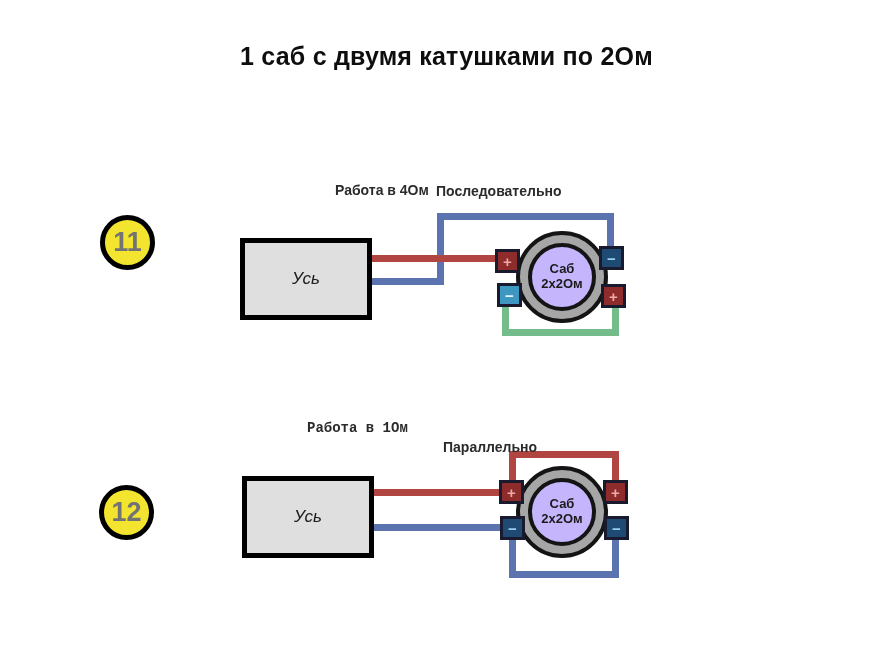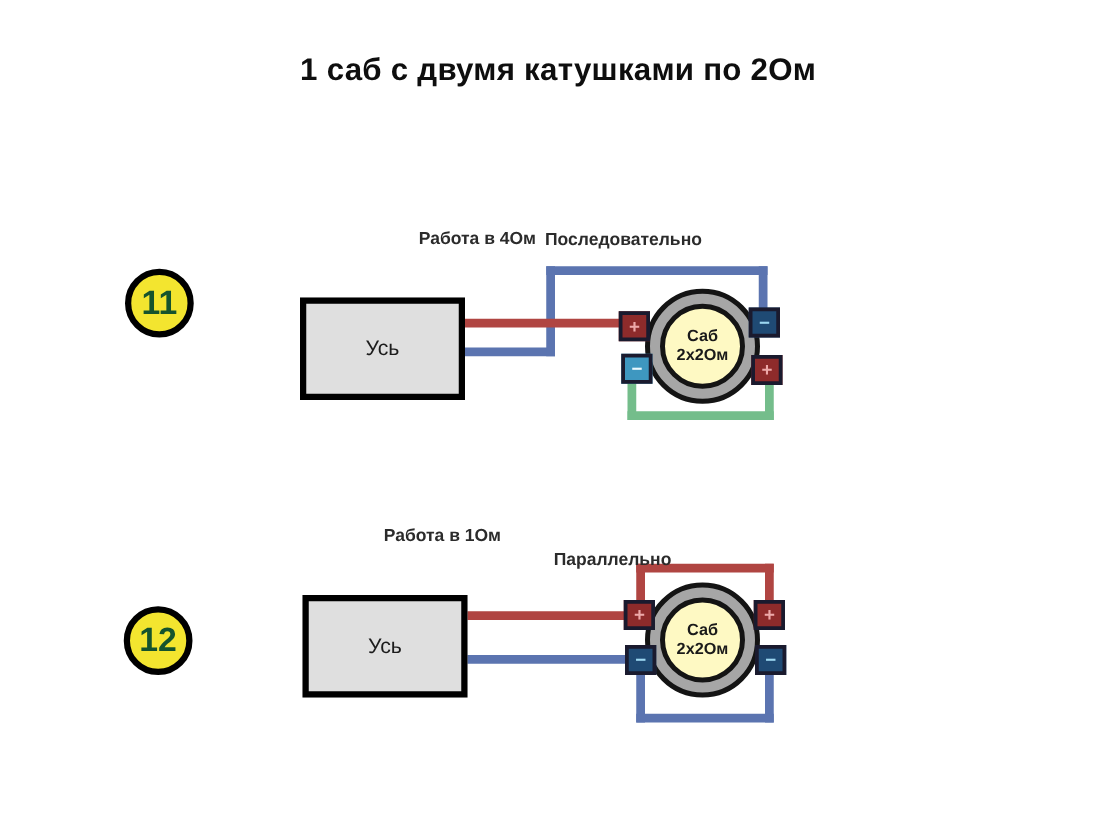--- a/index.html
+++ b/index.html
@@ -21,55 +21,56 @@
     font-weight: bold;
     color: #0e0e0e;
     letter-spacing: 0.2px;
   }
   .badge {
     position: absolute;
     width: 55px; height: 55px;
     border: 5px solid #000;
     border-radius: 50%;
     display: flex; align-items: center; justify-content: center;
-    font-size: 27px; font-weight: bold; color: #14532d;
+    font-size: 27px; font-weight: bold; color: #737373;
     z-index: 5;
   }
   .dlabel {
     position: absolute;
     font-size: 14px;
     font-weight: bold;
     color: #2b2b2b;
     white-space: nowrap;
     z-index: 5;
   }
   .amp {
     position: absolute;
     width: 132px; height: 82px;
     border: 5px solid #000;
     background: #dfdfdf;
     display: flex; align-items: center; justify-content: center;
     z-index: 2;
+    font-style: italic;
   }
   .amp-label { font-size: 17px; color: #1c1c1c; }
   .wire { position: absolute; z-index: 1; }
   .speaker-outer {
     position: absolute;
     width: 92px; height: 92px;
     border: 4px solid #141414;
     border-radius: 50%;
     background: #a6a6a6;
     z-index: 2;
   }
   .speaker-inner {
     position: absolute;
     width: 68px; height: 68px;
     border: 4px solid #141414;
     border-radius: 50%;
-    background: #fef9c3;
+    background: #c4b5fd;
     z-index: 3;
     display: flex; flex-direction: column;
     align-items: center; justify-content: center;
     text-align: center;
   }
   .speaker-line {
     font-size: 13px; font-weight: bold; color: #1a1a1a; line-height: 1.12;
   }
   .terminal {
     position: absolute;
@@ -116,21 +117,21 @@
 
     <div class="terminal" style="left: 495px; top: 249px; background-color: rgb(142, 43, 43); color: rgb(237, 169, 169);">+</div>
     <div class="terminal" style="left: 599px; top: 246px; background-color: rgb(31, 74, 116); color: rgb(155, 214, 240);">−</div>
     <div class="terminal" style="left: 497px; top: 283px; background-color: rgb(62, 151, 192); color: rgb(234, 248, 254);">−</div>
     <div class="terminal" style="left: 601px; top: 284px; background-color: rgb(142, 43, 43); color: rgb(237, 169, 169);">+</div>
   </div>
 
   <div>
     <div class="badge" style="left: 99px; top: 485px; background-color: rgb(243, 229, 47);">12</div>
 
-    <div class="dlabel" style="left:307px; top:420px;">Работа в 1Ом</div>
+    <div class="dlabel" style="left:307px; top:420px;font-family:Liberation Mono, monospace;">Работа в 1Ом</div>
     <div class="dlabel" style="left:443px; top:439px;">Параллельно</div>
 
     <div class="amp" style="left:242px; top:476px;">
       <span class="amp-label">Усь</span>
     </div>
 
     <div class="wire" style="left: 373px; top: 489px; width: 134px; height: 7px; background-color: rgb(176, 69, 66);"></div>
     <div class="wire" style="left: 509px; top: 451px; width: 7px; height: 37px; background-color: rgb(176, 69, 66);"></div>
     <div class="wire" style="left: 509px; top: 451px; width: 110px; height: 7px; background-color: rgb(176, 69, 66);"></div>
     <div class="wire" style="left: 612px; top: 451px; width: 7px; height: 37px; background-color: rgb(176, 69, 66);"></div>

